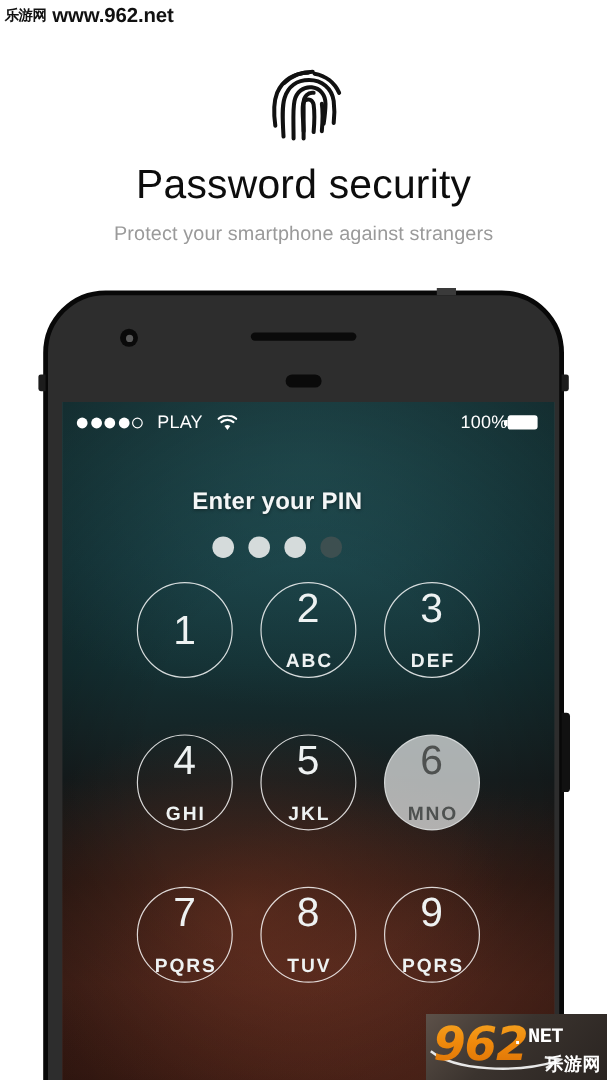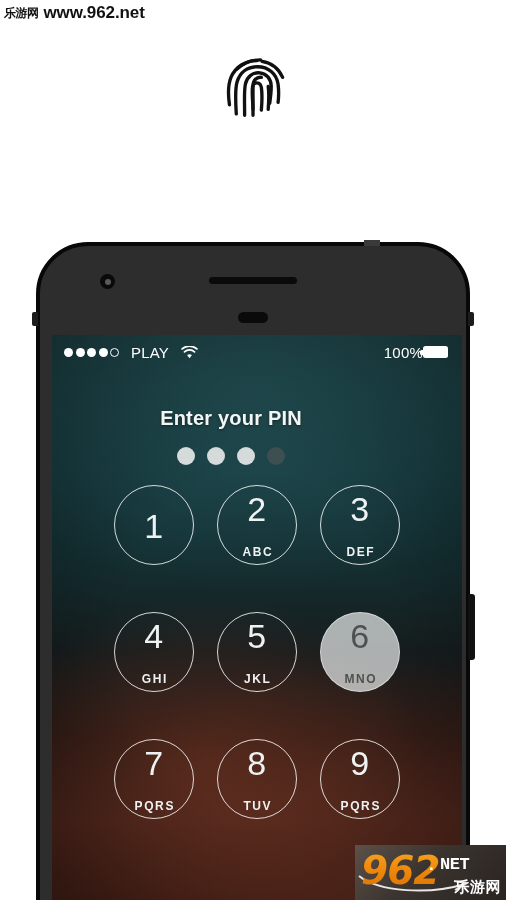--- a/index.html
+++ b/index.html
@@ -352,21 +352,21 @@
   .key .digit {
     font-size: 34px;
     font-weight: 300;
     line-height: 1;
     letter-spacing: 0.5px;
     font-family: "Liberation Sans", sans-serif;
   }
 
   .key .letters {
     margin-top: 20px;
-    font-size: 12px;
+    font-size: 16px;
     font-weight: 700;
     letter-spacing: 1.6px;
     line-height: 1;
     text-indent: 1.6px;
   }
 
   .key.no-letters .digit {
     margin-top: 2px;
   }
 
@@ -448,20 +448,22 @@
       <path d="M39 86 C39 68 38 54 40 45 C42 35 50 29 59 30 C68 31 74 38 74 48 C74 56 73 63 72 70"></path>
       <path d="M28 84 C27 66 26 52 29 42 C33 29 43 22 56 22 C70 22 81 31 83 45 C84 53 84 61 83 69"></path>
       <path d="M19 72 C17 58 17 46 21 36 C27 22 40 14 55 14"></path>
       <path d="M62 15 C74 17 84 25 89 36"></path>
       <path d="M61 79 C62 67 62 56 61 49 C60 44 56 42 52 44 C49 46 49 50 49 56 C49 64 50 72 50 78"></path>
       <path d="M70 78 C71 66 71 55 70 48"></path>
       <path d="M29 25 C38 17 48 13 60 13"></path>
     </g>
   </svg>
 
+  <div class="hero-title">Password security</div>
+  <div class="hero-subtitle">Protect your smartphone against strangers</div>
 </div>
 
 <div class="phone">
 
   <div class="phone-notch-top"></div>
   <div class="phone-camera"></div>
   <div class="phone-speaker"></div>
   <div class="phone-sensor"></div>
   <div class="phone-btn-left"></div>
   <div class="phone-btn-right-small"></div>

